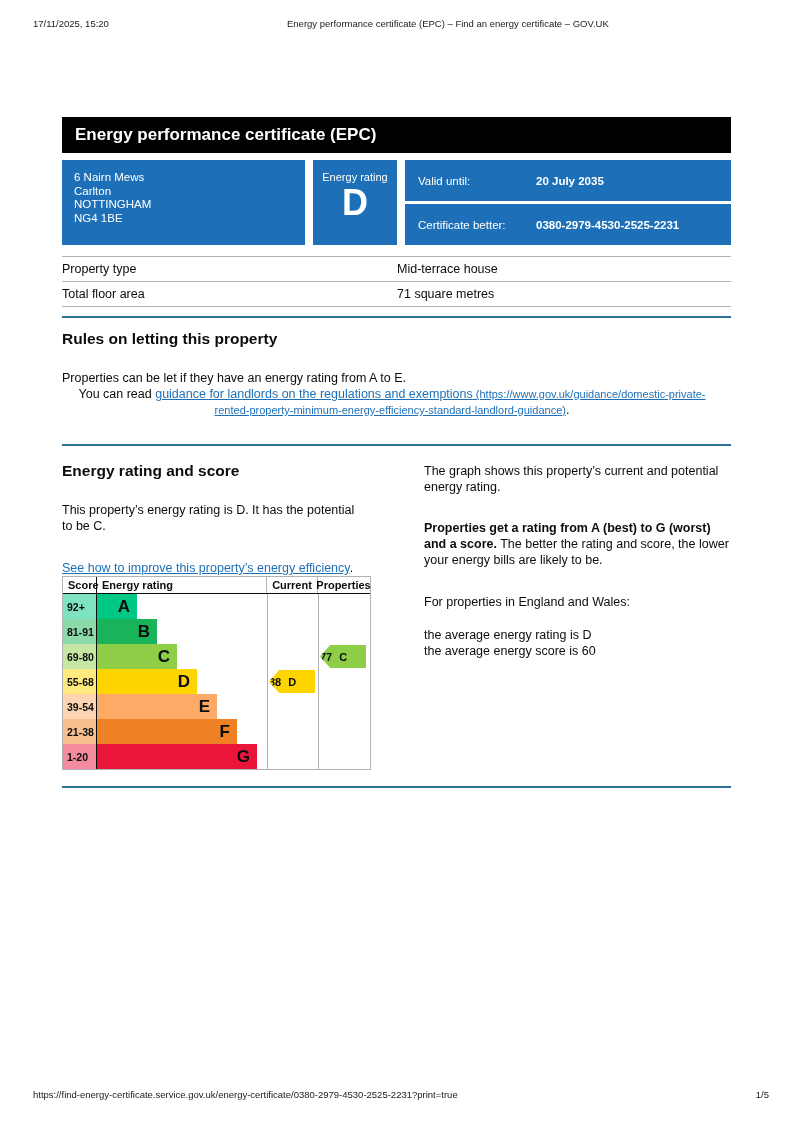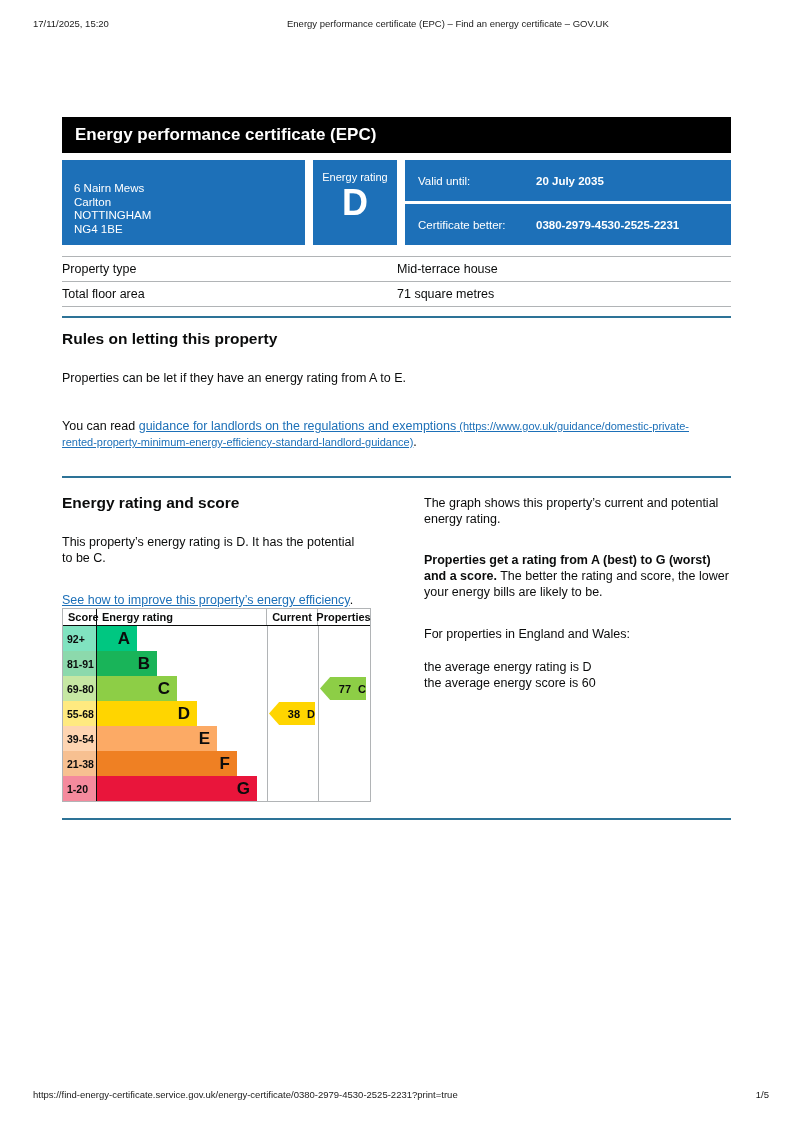--- a/index.html
+++ b/index.html
@@ -18,21 +18,21 @@
   .content { position: absolute; top: 117px; left: 62px; width: 669px; }
 
   .banner {
     background: #000000; color: #ffffff; height: 36px;
     display: flex; align-items: center; padding-left: 13px;
     font-size: 17px; font-weight: bold;
   }
 
   .summary-row { display: flex; margin-top: 7px; gap: 8px; height: 85px; }
   .bluebox { background: var(--govuk-blue); color: #ffffff; }
-  .address-box { width: 243px; padding: 22px 12px; font-size: 11.5px; line-height: 13.5px; }
+  .address-box { width: 243px; padding: 11px 12px; font-size: 11.5px; line-height: 13.5px; }
   .rating-box { width: 84px; text-align: center; padding-top: 11px; }
   .rating-box .rating-label { font-size: 11px; }
   .rating-box .rating-letter { font-size: 36px; font-weight: bold; line-height: 40px; }
   .right-boxes { flex: 1; display: flex; flex-direction: column; gap: 3px; }
   .info-box { flex: 1; display: flex; align-items: center; padding-left: 13px; font-size: 11.5px; }
   .info-box .info-label { width: 118px; }
   .info-box .info-value { font-weight: bold; }
 
   .prop-table { margin-top: 11px; width: 100%; border-top: 1px solid #b1b4b6; }
   .prop-row { display: flex; height: 25px; align-items: center; border-bottom: 1px solid #b1b4b6; font-size: 12.5px; }
@@ -40,21 +40,21 @@
 
   .blue-rule { border: none; border-top: 2px solid var(--rule-blue); height: 0; }
   #rule-1 { margin-top: 9px; }
   #rule-2 { margin-top: 26px; }
   #rule-3 { margin-top: 16px; }
 
   h2.section-heading { font-size: 15.5px; font-weight: bold; color: #0b0c0c; }
   #rules-heading { margin-top: 12px; }
   .body-text { font-size: 12.5px; line-height: 16px; }
   #rules-p1 { margin-top: 22px; }
-  #rules-p2 { margin-top: 32px; width: 660px; }
+  #rules-p2 { margin-top: 0; width: 660px; text-align: center; }
   a.link { color: var(--govuk-blue); text-decoration: underline; }
   .link-url { font-size: 11px; }
 
   .columns { display: flex; margin-top: 16px; }
   .col-left { width: 340px; }
   .col-right { margin-left: 22px; width: 307px; }
   #rating-p1 { margin-top: 22px; width: 300px; }
   #improve-link-p { margin-top: 26px; width: 300px; }
   #graph-p1 { margin-top: 1px; }
   #graph-p2 { margin-top: 25px; }
@@ -71,22 +71,22 @@
   .chart-body { position: relative; height: 175px; }
   .vline { position: absolute; top: 0; bottom: 0; width: 0; border-left: 1px solid #b1b4b6; }
   #vline-current { left: 204px; }
   #vline-potential { left: 255px; }
   .chart-row { display: flex; height: 25px; }
   .band-score { width: 34px; border-right: 1px solid #0b0c0c; font-size: 10.5px; font-weight: bold; display: flex; align-items: center; padding-left: 4px; }
   .band-bar { font-size: 17px; font-weight: bold; display: flex; align-items: center; justify-content: flex-end; padding-right: 7px; color: #0b0c0c; }
   .epc-arrow {
     position: absolute; height: 23px; width: 46px;
     clip-path: polygon(0 50%, 22% 0, 100% 0, 100% 100%, 22% 100%);
-    display: flex; align-items: center; justify-content: flex-end;
-    font-size: 11px; font-weight: bold; padding-left: 16px; color: #0b0c0c;
+    display: flex; align-items: center; justify-content: flex-start;
+    font-size: 11px; font-weight: bold; padding-left: 0; color: #0b0c0c;
   }
   .arrow-letter { margin-left: 7px; }
   b { font-weight: bold; }
 </style>
 </head>
 <body style="--govuk-blue: #1d70b8; --rule-blue: #2d7397;">
 
 <div class="print-meta" id="print-datetime">17/11/2025, 15:20</div>
 <div class="print-meta" id="print-title">Energy performance certificate (EPC) – Find an energy certificate – GOV.UK</div>
 

